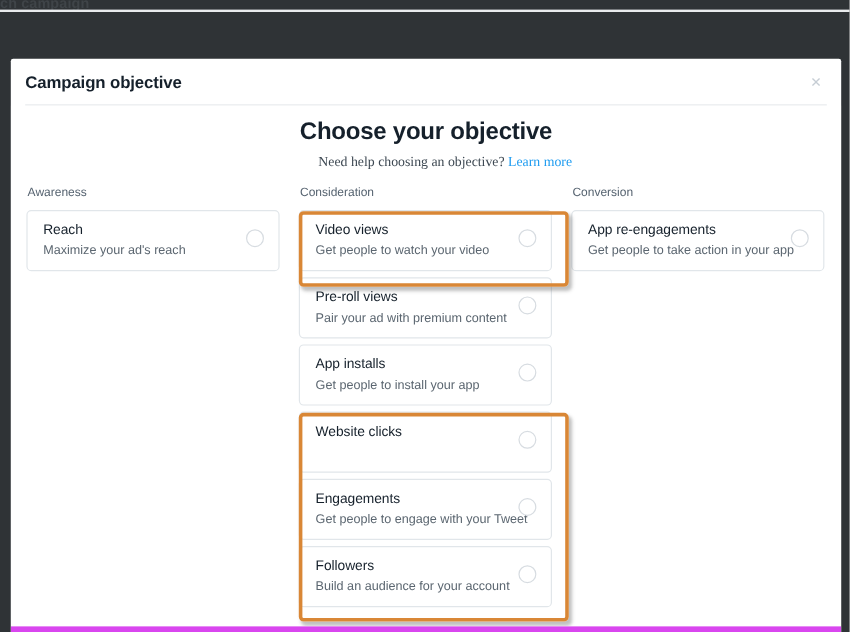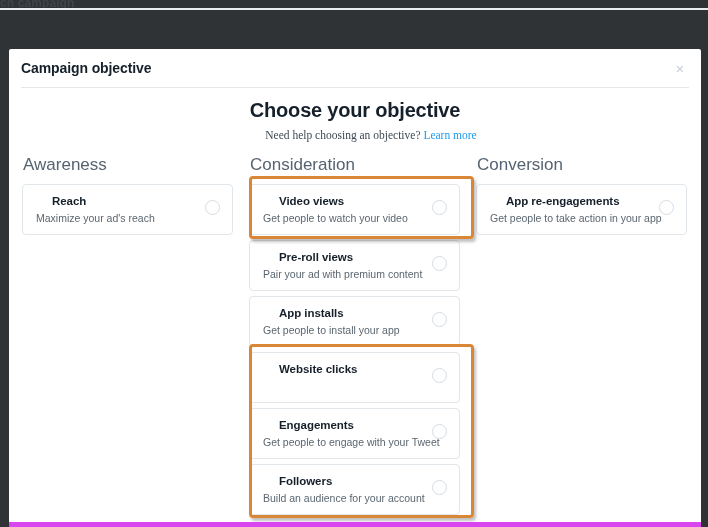--- a/index.html
+++ b/index.html
@@ -140,43 +140,43 @@
   .column {
     position: absolute;
     top: 67px;
     width: 211px;
   }
   #col-awareness   { left: 13px;  }
   #col-consideration { left: 240px; }
   #col-conversion  { left: 467px; }
 
   .column-heading {
-    font-size: 17px;
+    font-size: 10px;
     color: #566370;
     margin: 0 0 9px 1px;
     font-weight: normal;
   }
 
   .card {
     position: relative;
     box-sizing: border-box;
     width: 211px;
     height: 51px;
     border: 1px solid #e1e6ea;
     border-radius: 4px;
     background: #ffffff;
     margin-bottom: 5px;
     cursor: pointer;
   }
   .card-title {
     position: absolute;
-    left: 29px;
+    left: 13px;
     top: 10px;
     font-size: 11.5px;
-    font-weight: bold;
+    font-weight: normal;
     color: #15202b;
     letter-spacing: -0.05px;
   }
   .card-desc {
     position: absolute;
     left: 13px;
     top: 27px;
     font-size: 10.5px;
     color: #5b6670;
   }

